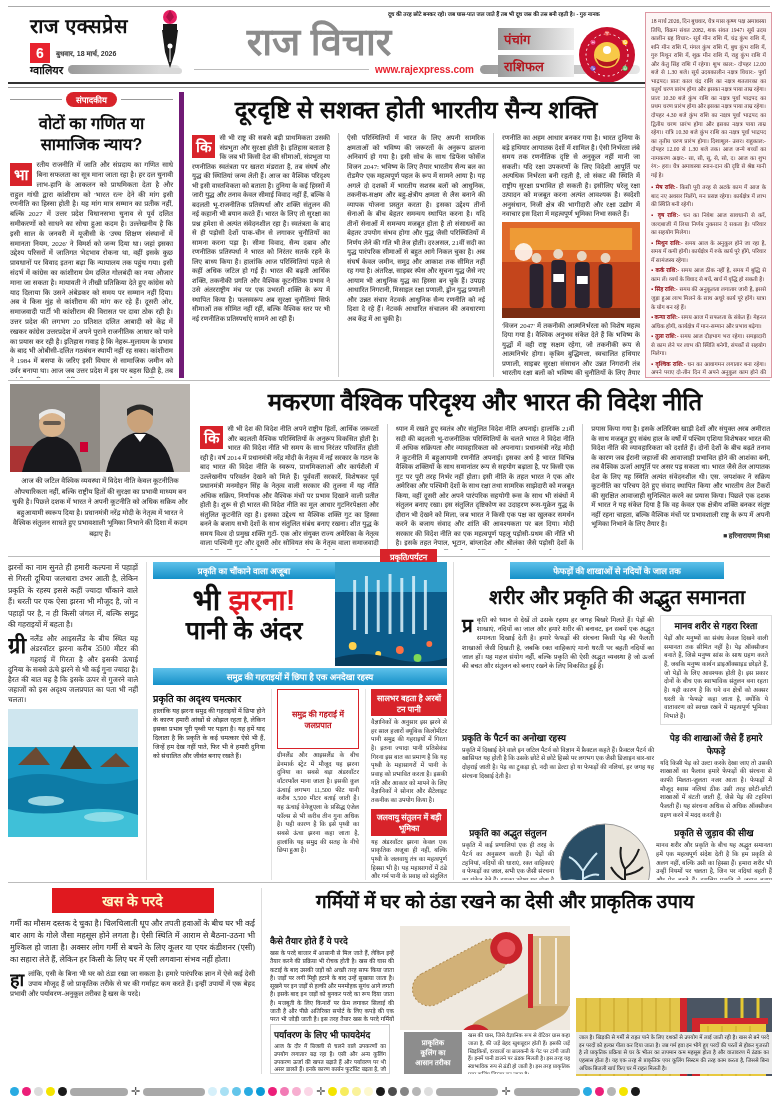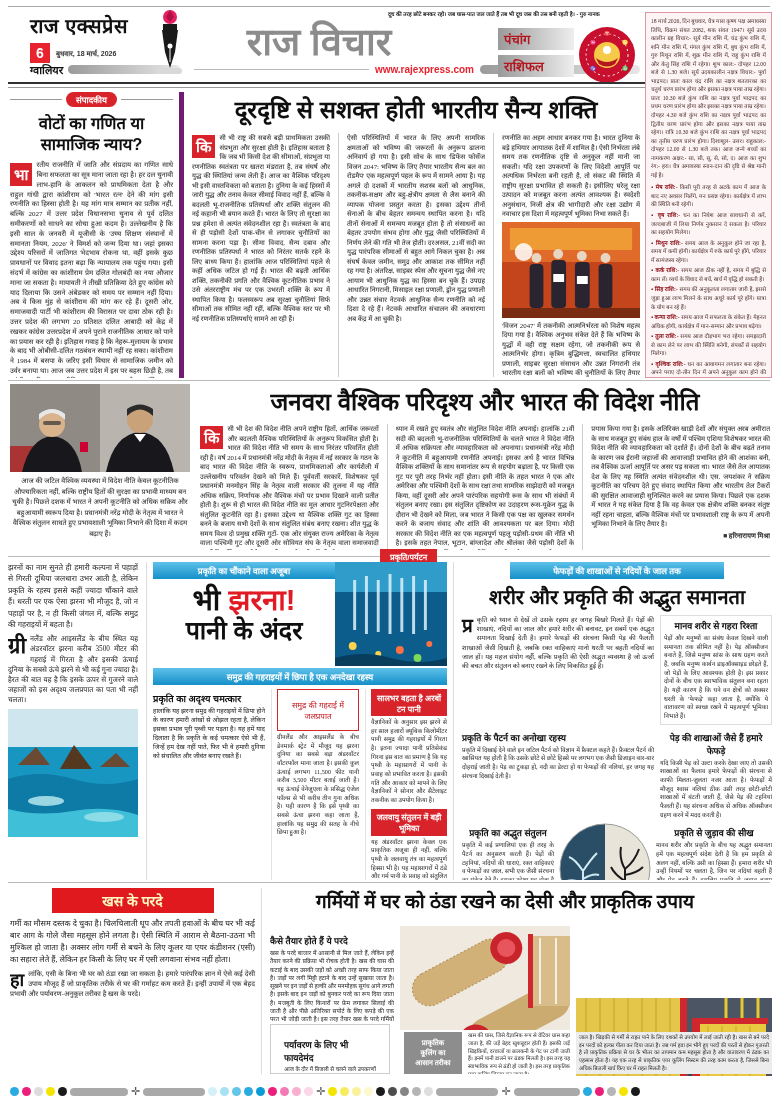--- a/index.html
+++ b/index.html
@@ -8,22 +8,22 @@
   .abs{position:absolute;}
   .t{font-family:"Liberation Serif",serif;font-size:6.8px;line-height:1.4;text-align:justify;color:#222;}
   
   .dcbox{float:left;background:#d8232a;color:#fff;font-weight:bold;font-size:15px;line-height:1;
          padding:4px 4px;margin:2px 4px 0 0;font-family:"Liberation Sans",sans-serif;}
   .dcplain{float:left;color:#111;font-weight:bold;font-size:22px;line-height:.9;margin:2px 4px 0 0;
            font-family:"Liberation Sans",sans-serif;}
   
   .redbar{background:#d8232a;color:#fff;font-weight:bold;font-size:8px;text-align:center;
           padding:2.5px 2px;margin:4px 0 2px 0;}
-  .redboxhead{color:#c0161f;border:1px solid #d8232a;font-weight:normal;font-size:8px;text-align:center;
-          padding:9px 2px;margin:0 0 2px 0;background:#fff;}
+  .redboxhead{color:#c0161f;border:1px solid #d8232a;font-weight:bold;font-size:8px;text-align:center;
+          padding:18px 2px;margin:0 0 2px 0;background:#fff;}
   .bluebar{background:linear-gradient(180deg,#5ec1ea,#1590c8);color:#fff;font-weight:bold;
            font-size:8.5px;text-align:center;padding:3px 2px;}
   .subhead{font-weight:bold;font-size:9px;text-align:center;color:#111;margin:3px 0 2px 0;
            font-family:"Liberation Sans",sans-serif;}
   .headline{font-weight:bold;color:#0f0f0f;font-family:"Liberation Sans",sans-serif;}
   .byline{font-size:6.8px;font-weight:bold;text-align:right;color:#333;margin-top:2px;}
   .capsule{height:9px;border-radius:5px;background:linear-gradient(90deg,#9a9a9a,#e7e7e7);flex:1;}
   .vline{border-left:1px solid #ccc;}
   .colgap{display:flex;gap:8px;}
   .col{flex:1;min-width:0;overflow:hidden;}
@@ -196,21 +196,21 @@
           <rect x="33" y="37" width="18" height="4" rx="2" fill="#333" opacity=".7"></rect>
           <circle cx="130" cy="36" r="13" fill="#caa27a"></circle>
           <path d="M117 32 q13 -13 26 0 l0 -7 q-13 -9 -26 0 z" fill="#2a2a2a"></path>
           <path d="M124 50 l6 8 6 -8" fill="#fff"></path>
           <rect x="70" y="58" width="8" height="10" fill="#c03"></rect>
         </svg>
       </div>
       <div class="caption" style="margin-top:4px;font-size:7px;text-align:center;line-height:1.5;">आज की जटिल वैश्विक व्यवस्था में विदेश नीति केवल कूटनीतिक औपचारिकता नहीं, बल्कि राष्ट्रीय हितों की सुरक्षा का प्रभावी माध्यम बन चुकी है। पिछले दशक में भारत ने अपनी कूटनीति को अधिक सक्रिय और बहुआयामी स्वरूप दिया है। प्रधानमंत्री नरेंद्र मोदी के नेतृत्व में भारत ने वैश्विक संतुलन साधते हुए प्रभावशाली भूमिका निभाने की दिशा में कदम बढ़ाए हैं।</div>
     </div>
     <div style="flex:1;min-width:0;">
-      <div class="headline" style="font-size:24px;text-align:center;margin:0 0 7px 0;">जनवरा वैश्विक परिदृश्य और भारत की विदेश नीति</div>
+      <div class="headline" style="font-size:24px;text-align:center;margin:0 0 7px 0;">मकरणा वैश्विक परिदृश्य और भारत की विदेश नीति</div>
       <div class="colgap" style="height:126px;overflow:hidden;">
         <div class="col t">
           <span class="dcbox">कि</span><span>सी भी देश की विदेश नीति अपने राष्ट्रीय हितों, आर्थिक जरूरतों और बदलती वैश्विक परिस्थितियों के अनुरूप विकसित होती है। भारत की विदेश नीति भी समय के साथ निरंतर परिवर्तित होती रही है। वर्ष 2014 में प्रधानमंत्री नरेंद्र मोदी के नेतृत्व में नई सरकार के गठन के बाद भारत की विदेश नीति के स्वरूप, प्राथमिकताओं और कार्यशैली में उल्लेखनीय परिवर्तन देखने को मिले हैं। पूर्ववर्ती सरकारें, विशेषकर पूर्व प्रधानमंत्री मनमोहन सिंह के नेतृत्व वाली सरकार की तुलना में यह नीति अधिक सक्रिय, निर्णायक और वैश्विक मंचों पर प्रभाव दिखाने वाली प्रतीत होती है। शुरू से ही भारत की विदेश नीति का मूल आधार गुटनिरपेक्षता और संतुलित कूटनीति रहा है। इसका उद्देश्य था वैश्विक शक्ति गुट का हिस्सा बनने के बजाय सभी देशों के साथ संतुलित संबंध बनाए रखना। शीत युद्ध के समय विश्व दो प्रमुख शक्ति गुटों- एक ओर संयुक्त राज्य अमेरिका के नेतृत्व वाला पश्चिमी गुट और दूसरी ओर सोवियत संघ के नेतृत्व वाला समाजवादी गुट में विभाजित था। ऐसे समय में भारत ने राष्ट्रीय हितों को</span>
         </div>
         <div class="col t vline" style="padding-left:8px;">
           <span>ध्यान में रखते हुए स्वतंत्र और संतुलित विदेश नीति अपनाई। हालांकि 21वीं सदी की बदलती भू-राजनीतिक परिस्थितियों के चलते भारत ने विदेश नीति में अधिक सक्रियता और व्यावहारिकता को अपनाया। प्रधानमंत्री नरेंद्र मोदी ने कूटनीति में बहुआयामी रणनीति अपनाई। इसका अर्थ है भारत विभिन्न वैश्विक शक्तियों के साथ समानांतर रूप से सहयोग बढ़ाता है, पर किसी एक गुट पर पूरी तरह निर्भर नहीं होता। इसी नीति के तहत भारत ने एक ओर अमेरिका और पश्चिमी देशों के साथ रक्षा तथा सामरिक साझेदारी को मजबूत किया, वहीं दूसरी ओर अपने पारंपरिक सहयोगी रूस के साथ भी संबंधों में संतुलन बनाए रखा। इस संतुलित दृष्टिकोण का उदाहरण रूस-यूक्रेन युद्ध के दौरान भी देखने को मिला, जब भारत ने किसी एक पक्ष का खुलकर समर्थन करने के बजाय संवाद और शांति की आवश्यकता पर बल दिया। मोदी सरकार की विदेश नीति का एक महत्वपूर्ण पहलू पड़ोसी-प्रथम की नीति भी है। इसके तहत नेपाल, भूटान, बांग्लादेश और श्रीलंका जैसे पड़ोसी देशों के साथ आर्थिक, सांस्कृतिक और रणनीतिक सहयोग को मजबूत करने का</span>
         </div>
         <div class="col t vline" style="padding-left:8px;">
           <span>प्रयास किया गया है। इसके अतिरिक्त खाड़ी देशों और संयुक्त अरब अमीरात के साथ मजबूत हुए संबंध हाल के वर्षों में पश्चिम एशिया विशेषकर भारत की विदेश नीति की व्यावहारिकता को दर्शाते हैं। दोनों देशों के बीच बढ़ते तनाव के कारण जब ईरानी जहाजों की आवाजाही प्रभावित होने की आशंका बनी, तब वैश्विक ऊर्जा आपूर्ति पर असर पड़ सकता था। भारत जैसे तेल आयातक देश के लिए यह स्थिति अत्यंत संवेदनशील थी। एस. जयशंकर ने सक्रिय कूटनीति का परिचय देते हुए संवाद स्थापित किया और भारतीय तेल टैंकरों की सुरक्षित आवाजाही सुनिश्चित करने का प्रयास किया। पिछले एक दशक में भारत ने यह संकेत दिया है कि वह केवल एक क्षेत्रीय शक्ति बनकर संतुष्ट नहीं रहना चाहता, बल्कि वैश्विक मंचों पर प्रभावशाली राष्ट्र के रूप में अपनी भूमिका निभाने के लिए तैयार है।</span>
           <div class="byline">■ हरिनारायण मिश्रा</div>
@@ -372,21 +372,21 @@
       </div>
     </div>
 
     <div class="abs headline" style="left:262px;top:2px;width:470px;font-size:19px;text-align:center;">गर्मियों में घर को ठंडा रखने का देसी और प्राकृतिक उपाय</div>
 
     <div class="abs" style="left:262px;top:40px;width:124px;height:96px;overflow:hidden;">
       <div class="subhead" style="text-align:left;margin-top:8px;">कैसे तैयार होते हैं ये परदे</div>
       <div class="t" style="font-size:5.9px;">खस के परदे बाजार में आसानी से मिल जाते हैं, लेकिन इन्हें तैयार करने की प्रक्रिया भी रोचक होती है। खस की घास की कटाई के बाद उसकी जड़ों को अच्छी तरह साफ किया जाता है। जड़ों पर लगी मिट्टी हटाने के बाद उन्हें सुखाया जाता है। सूखने पर इन जड़ों से हल्की और मनमोहक सुगंध आने लगती है। इसके बाद इन जड़ों को बुनकर परदे का रूप दिया जाता है। मजबूती के लिए किनारों पर फ्रेम लगाकर सिलाई की जाती है और पीछे अतिरिक्त सपोर्ट के लिए कपड़े की एक परत भी जोड़ी जाती है। इस तरह तैयार खस के परदे गर्मियों में घर को प्राकृतिक रूप से ठंडा रखने का सस्ता, सुंदर और टिकाऊ समाधान बन जाते हैं।</div>
     </div>
 
-    <div class="abs" style="left:262px;top:138px;width:120px;height:50px;border:1px solid #ccc;padding:13px;box-sizing:border-box;overflow:hidden;">
+    <div class="abs" style="left:262px;top:138px;width:120px;height:50px;border:1px solid #ccc;padding:3px;box-sizing:border-box;overflow:hidden;">
       <div class="subhead" style="text-align:left;margin-top:0;">पर्यावरण के लिए भी फायदेमंद</div>
       <div class="t" style="font-size:5.6px;">आज के दौर में बिजली से चलने वाले उपकरणों का उपयोग लगातार बढ़ रहा है। एसी और अन्य कूलिंग उपकरण ऊर्जा की खपत बढ़ाते हैं और पर्यावरण पर भी असर डालते हैं। इनके कारण कार्बन फुटप्रिंट बढ़ता है, जो ग्लोबल वॉर्मिंग की समस्या को और गंभीर बनाता है। इसके विपरीत, खस के परदे पर्यावरण के अनुकूल विकल्प माने जाते हैं। ये सस्ते, टिकाऊ और लंबे समय तक उपयोगी होते हैं। साथ ही यह गर्म हवा को सीधे घर के अंदर आने से रोकते हैं और कमरे के तापमान को प्राकृतिक रूप से ठंडा रखने में मदद करते हैं। खिड़की के लिहाज से भी खस के परदे आकर्षक होते हैं।</div>
     </div>
 
     <div class="abs ph" style="left:392px;top:40px;width:170px;height:104px;">
       <svg width="170" height="104" viewBox="0 0 170 104" preserveAspectRatio="none">
         <rect width="170" height="104" fill="#efe9e0"></rect>
         <g transform="rotate(-28 60 50)">
           <rect x="10" y="30" width="104" height="34" rx="17" fill="#d2b178"></rect>
           <rect x="10" y="30" width="104" height="34" rx="17" fill="none" stroke="#b38d52" stroke-dasharray="2 2"></rect>

